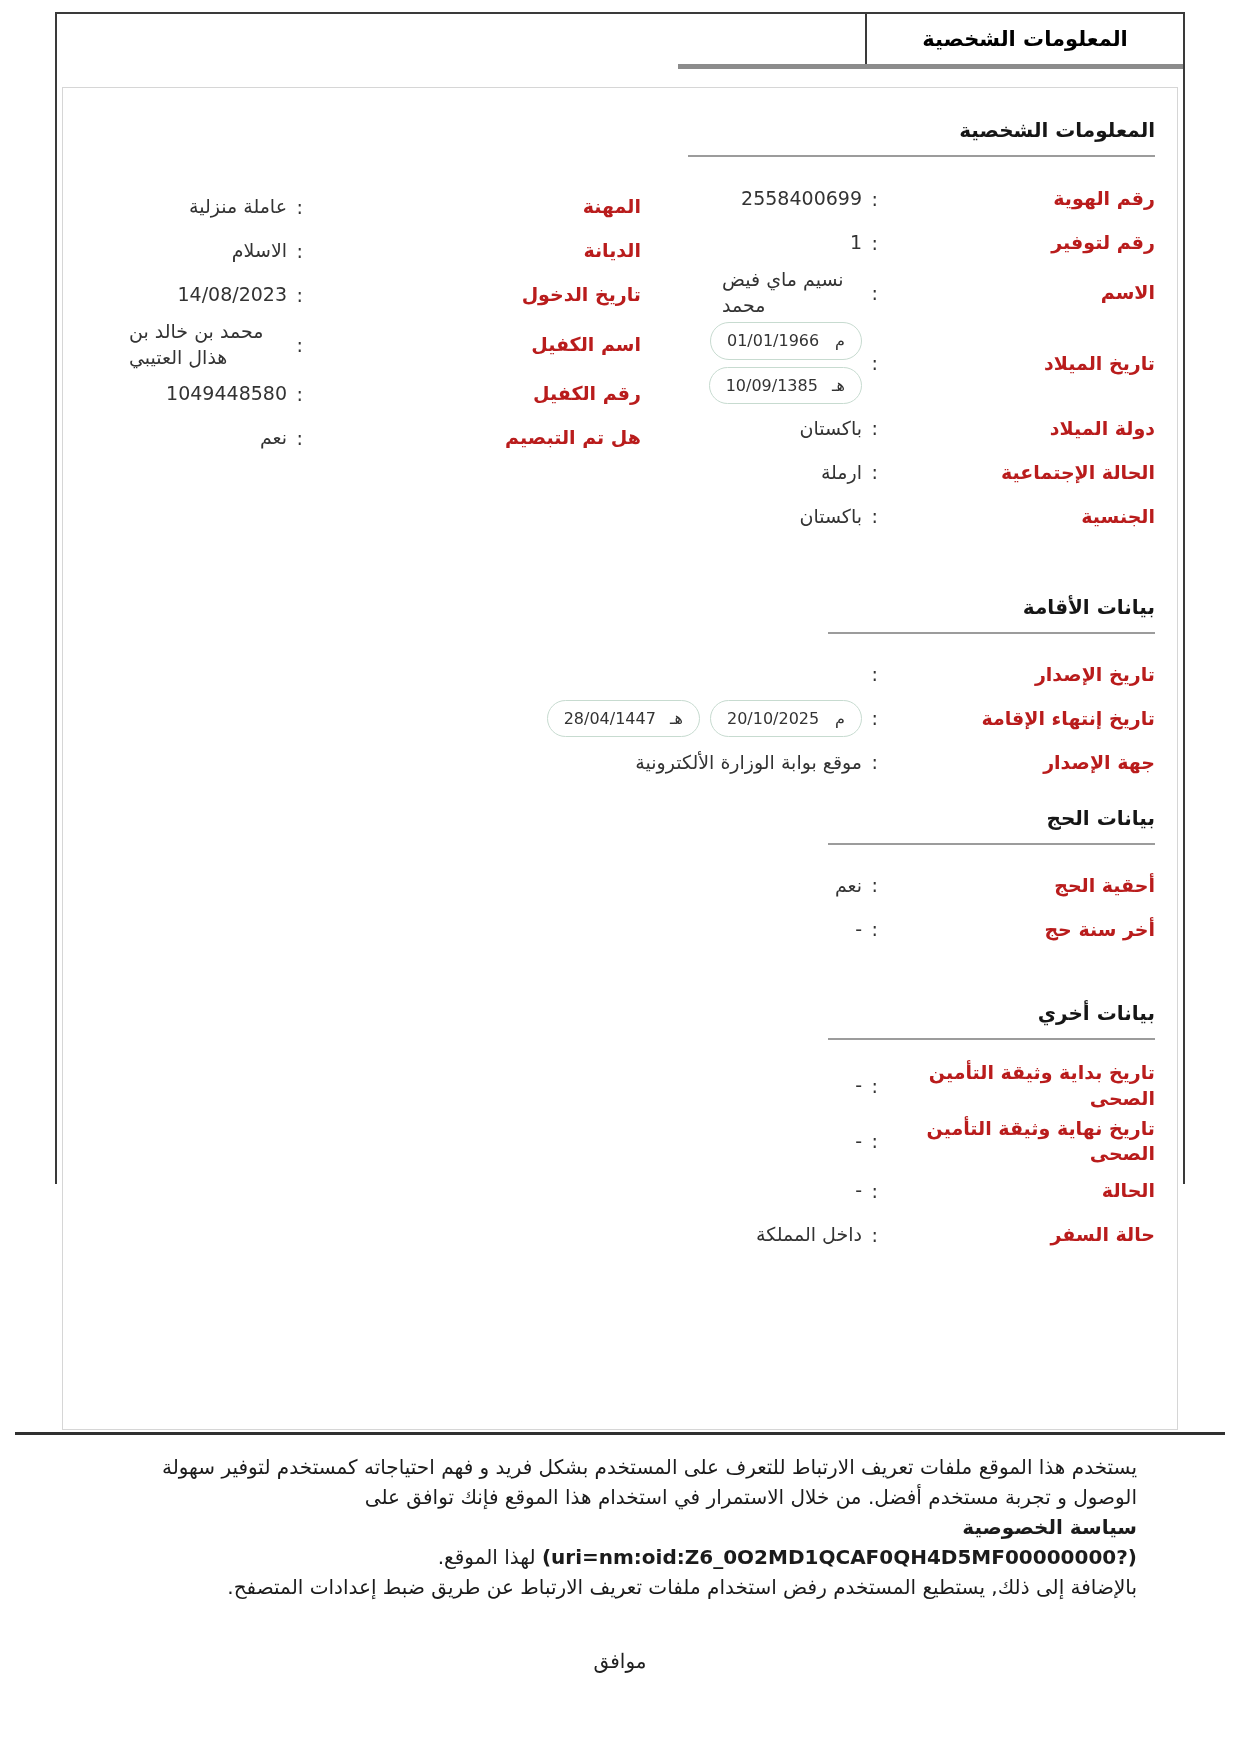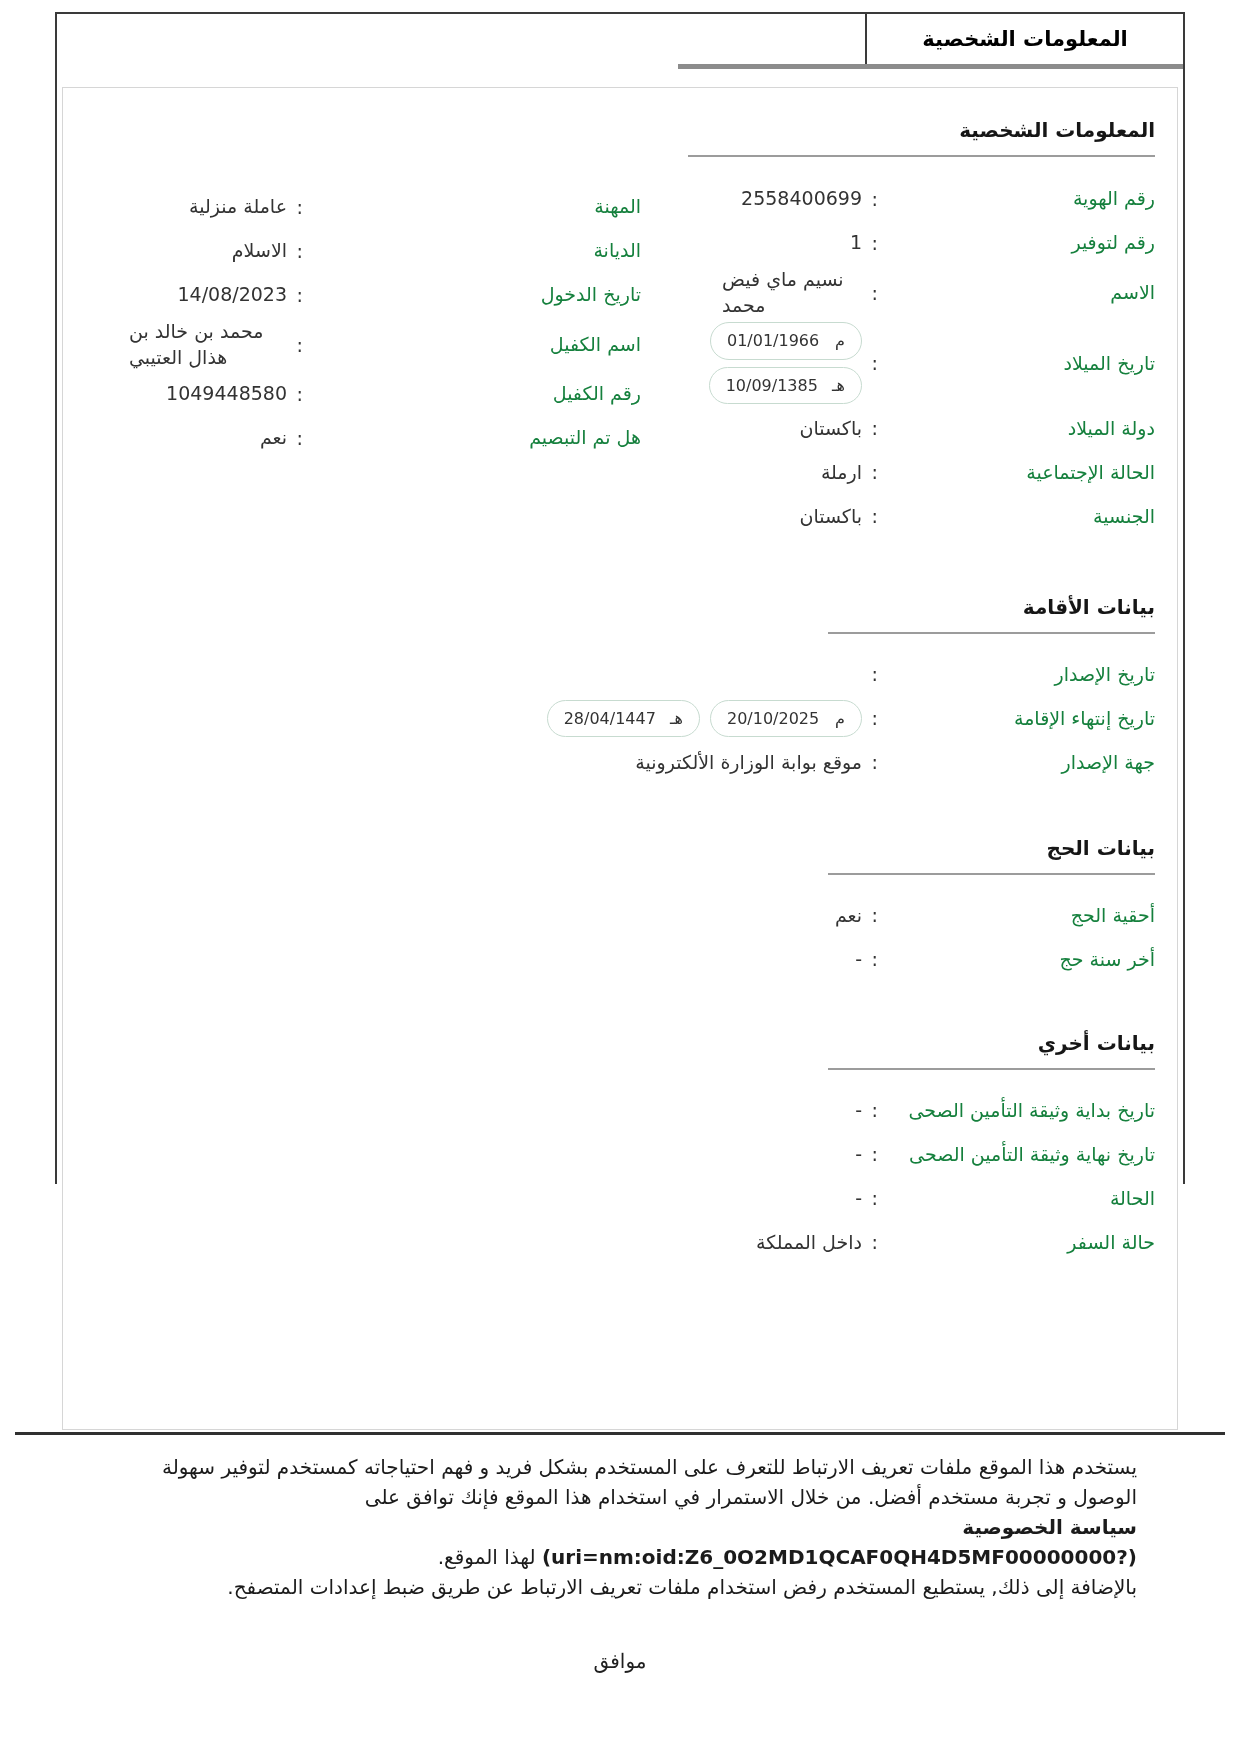--- a/index.html
+++ b/index.html
@@ -42,41 +42,41 @@
   .fields { margin-top:22px; }
   .two-col { display:grid; grid-template-columns:500px 1fr; column-gap:14px; }
   .col-left { padding-top:8px; }
 
   .row {
     display:grid; align-items:center; margin-bottom:4px; min-height:40px;
     font-size:19px;
   }
   .row.rcol  { grid-template-columns:277px 16px auto; }
   .row.lcol  { grid-template-columns:338px 16px auto; }
-  .row .lbl  { font-weight:normal; color:#15803d; line-height:1.35; padding-left:6px; }
+  .row .lbl  { font-weight:bold; color:#b91c1c; line-height:1.35; padding-left:6px; }
   .row .colon { color:#333; }
   .row .colon::before { content:":"; }
   .row .val  { color:#333; line-height:1.35; }
   .val-inner { display:inline-block; text-align:left; }
   .vw-r  { max-width:140px; }
   .vw-l  { max-width:158px; }
   .vw-res{ max-width:430px; white-space:nowrap; }
   .vw-s  { max-width:220px; }
 
   .pill {
     display:inline-flex; align-items:center; justify-content:space-between;
     min-width:152px; padding:7px 16px; border:1px solid #c7dbd0; border-radius:20px;
     background:#fff; font-size:16px; color:#333; gap:14px;
   }
   .pill .date { direction:ltr; }
   .pill-stack { display:flex; flex-direction:column; gap:7px; align-items:flex-start; }
   .pill-line  { display:flex; flex-direction:row; gap:10px; align-items:center; }
 
   .sec-gap-res  { margin-top:55px; }
-  .sec-gap-hajj { margin-top:54px; }
+  .sec-gap-hajj { margin-top:24px; }
   .sec-gap-oth  { margin-top:52px; }
   .rows-block { margin-top:20px; }
 
   
   .page-divider {
     position:absolute; right:15px; left:15px; top:1432px; height:3px; background:#303030;
   }
 
   
   .cookie {

